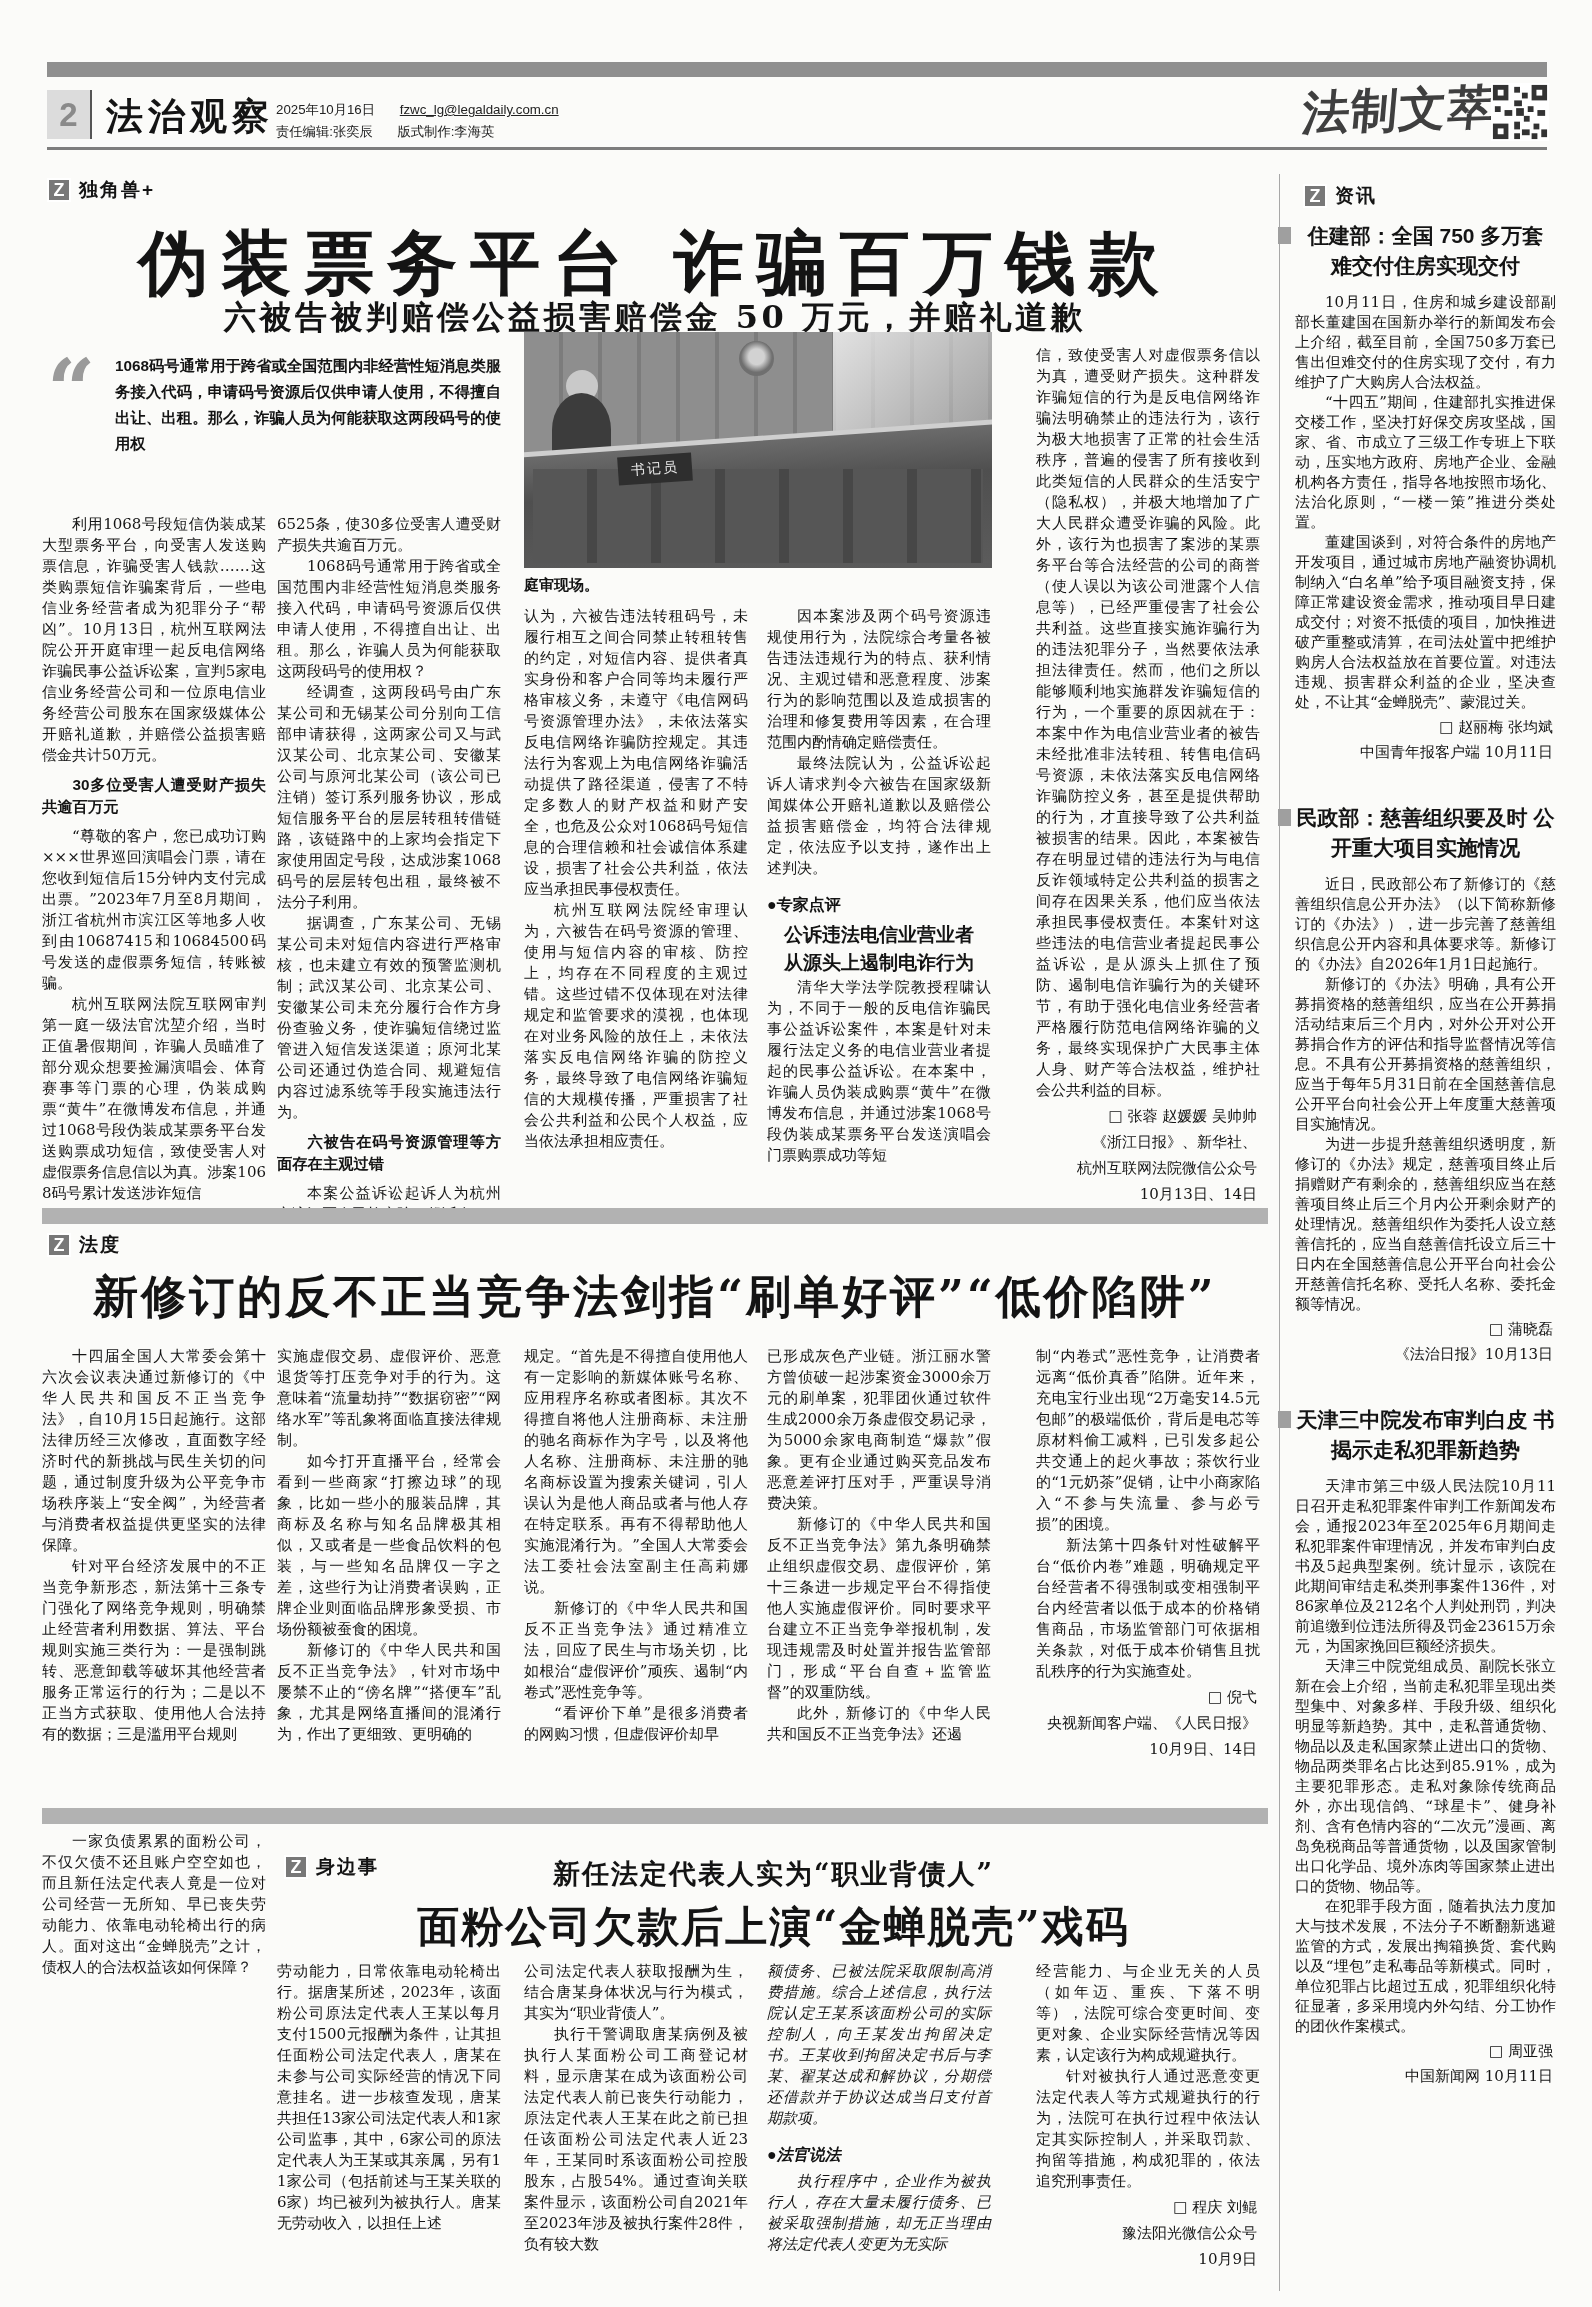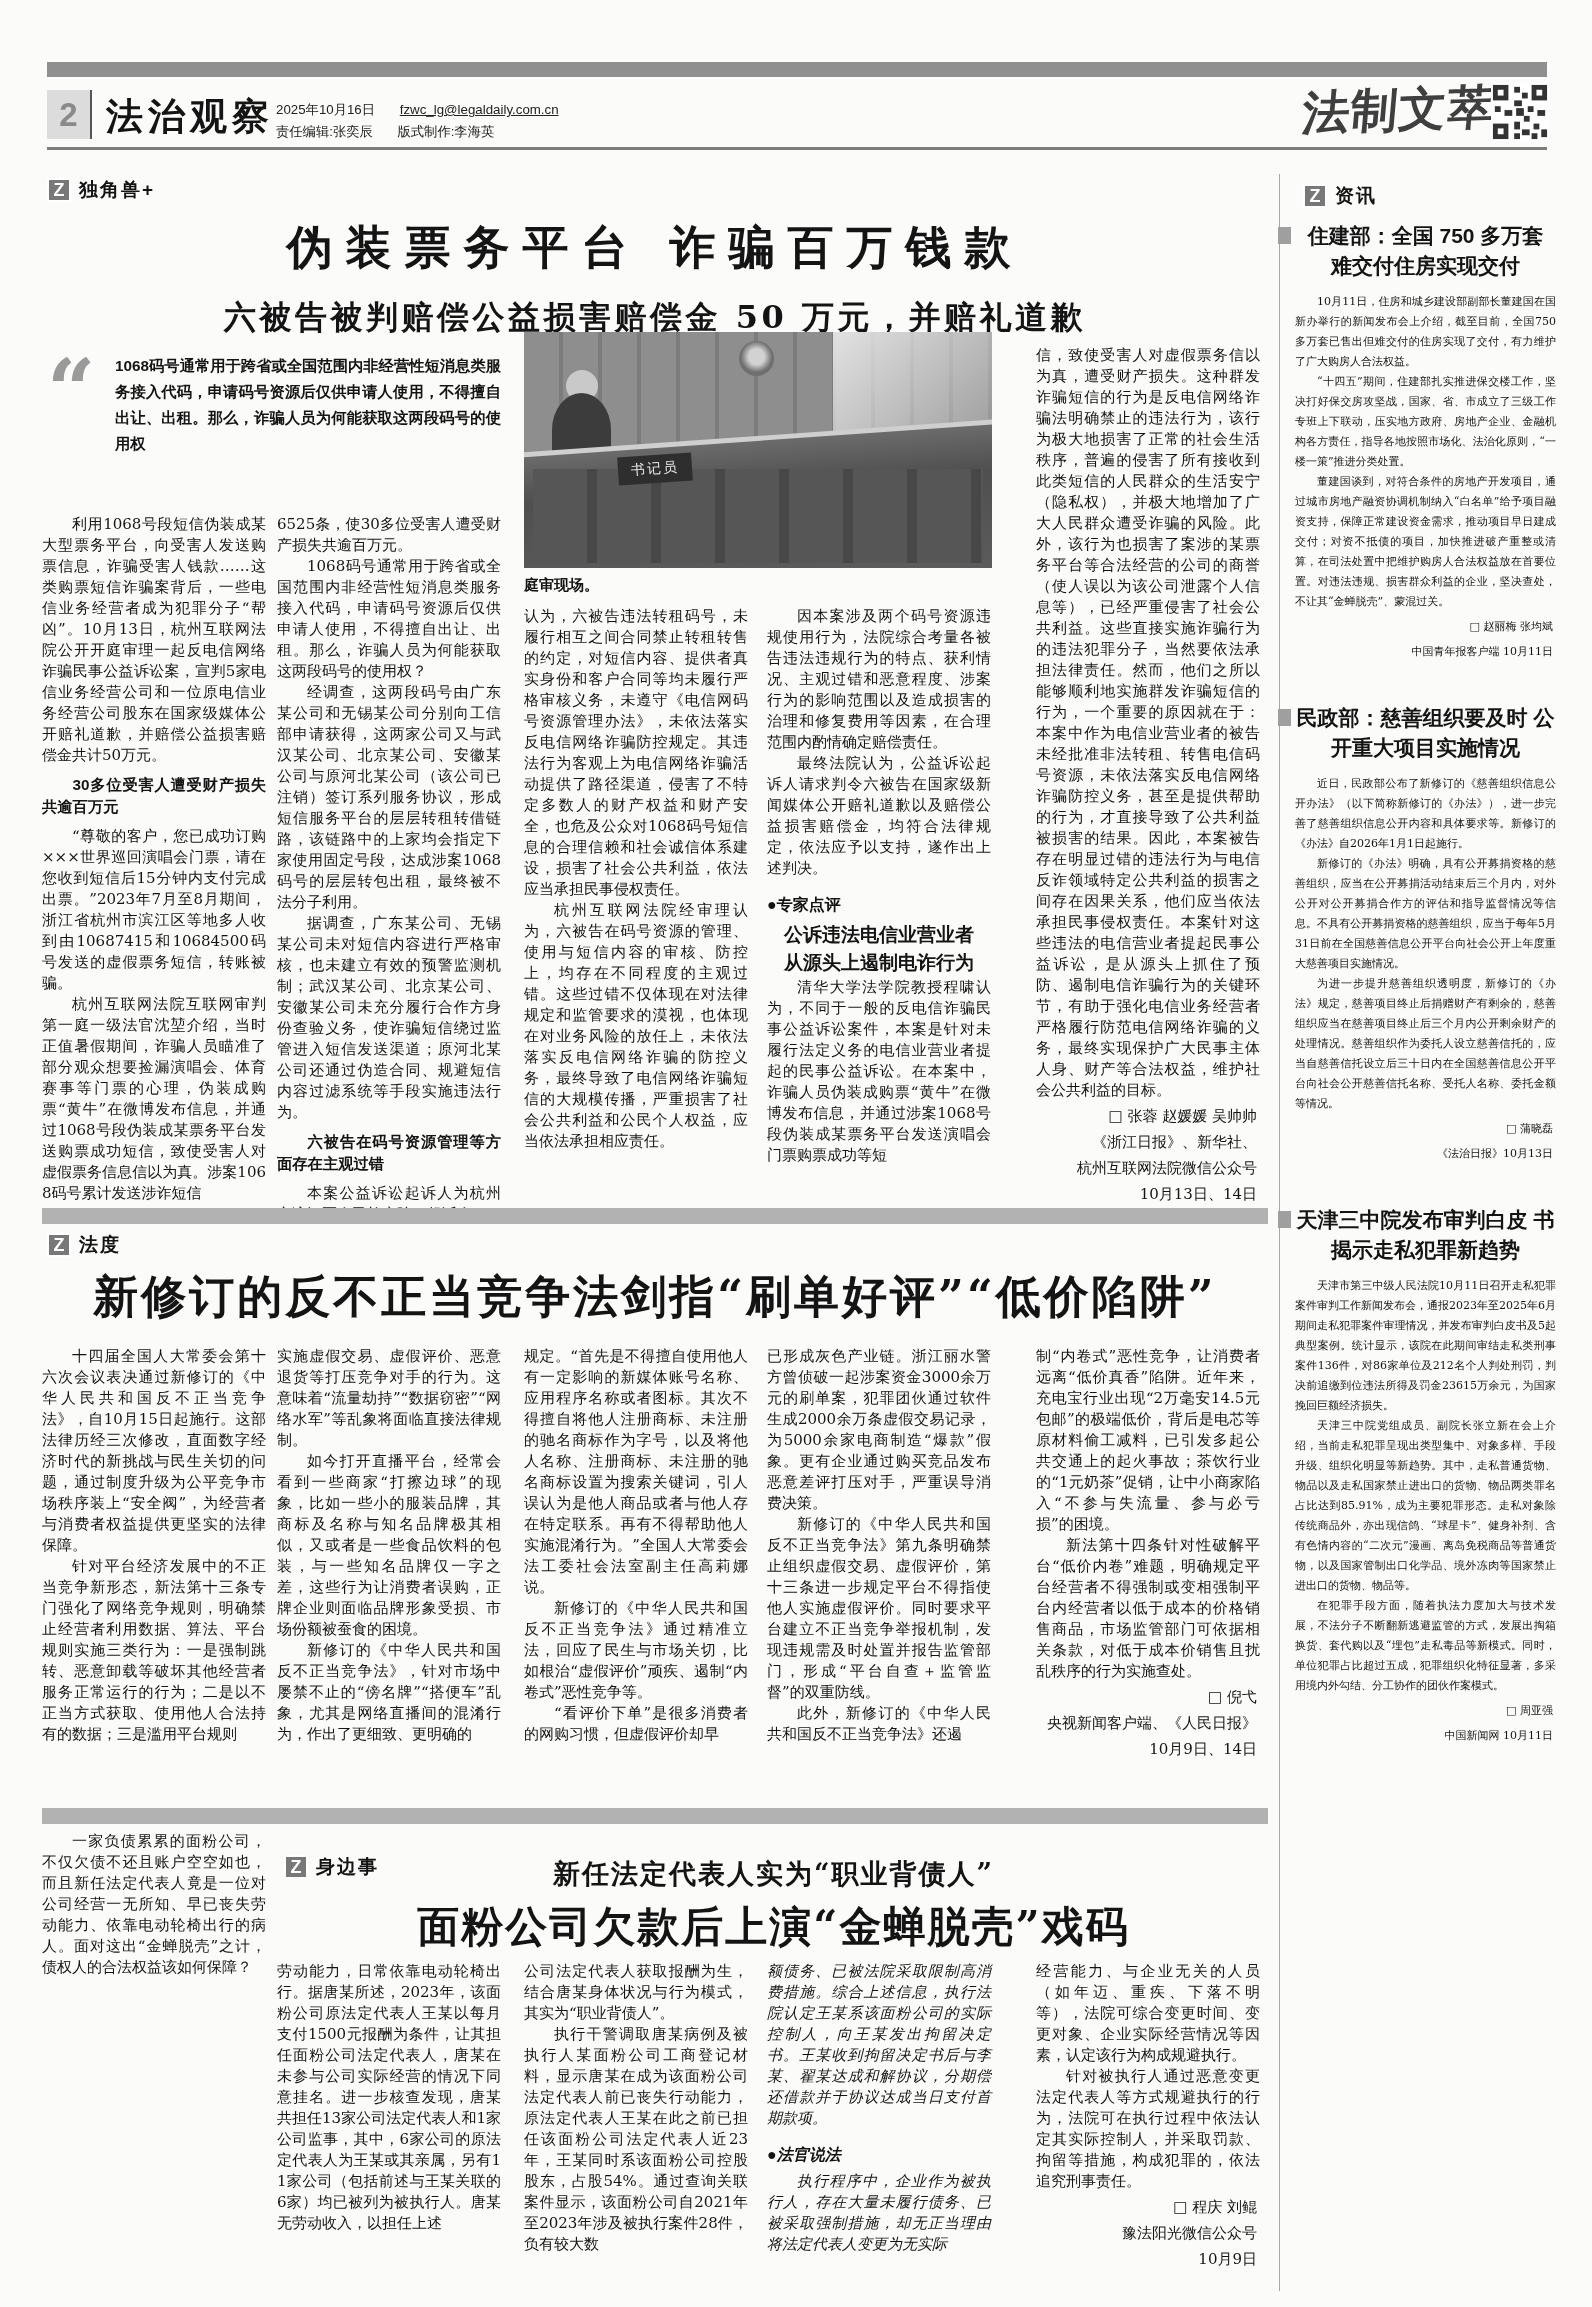--- a/index.html
+++ b/index.html
@@ -27,21 +27,21 @@
       justify-content:center;font:700 18px "Liberation Sans","DejaVu Sans",sans-serif;
       box-shadow:inset 0 0 0 2px #fff, inset 0 0 0 4px #787878;}
   .tag-label{font:700 19px "Liberation Sans","DejaVu Sans",sans-serif;letter-spacing:2px;}
 
   
   .vdiv{left:1279px;top:174px;width:1px;height:2117px;background:#a7a7a7;}
   .graybar{height:16px;background:#b2b2b2;}
 
   
   .headline{left:42px;top:217px;width:1226px;text-align:center;font-weight:700;
-      font-size:46px;letter-spacing:13px;}
+      font-size:70px;letter-spacing:13px;}
   .subhead-line{left:42px;top:296px;width:1226px;text-align:center;font-weight:700;
       font-size:32px;letter-spacing:3.5px;}
   .lead-quote{left:47px;top:348px;width:454px;display:flex;gap:9px;}
   .qmark{font:700 84px "DejaVu Serif",serif;color:#9a9a9a;line-height:84px;flex:0 0 59px;}
   .lead-text{font:700 15.3px "Liberation Sans","DejaVu Sans",sans-serif;line-height:26px;
       text-align:justify;word-break:break-all;padding-top:5px;}
 
   .col{position:absolute;width:224px;text-align:justify;word-break:break-all;
        font-size:15px;line-height:21px;}
   .blk{text-indent:2em;}
@@ -82,21 +82,21 @@
       font-size:27px;letter-spacing:2px;}
   .local-headline{left:279px;top:1899px;width:989px;text-align:center;font-weight:700;
       font-size:42px;letter-spacing:2px;}
 
   
   .sidebar{left:1295px;top:221px;width:261px;}
   .sb-article{position:relative;margin-bottom:41px;}
   .sb-marker{position:absolute;left:-17px;top:6px;width:13px;height:17px;background:#9f9f9f;}
   .sb-h{font:700 21px "Liberation Sans","DejaVu Sans",sans-serif;line-height:30px;
       text-align:center;margin-bottom:11px;}
-  .sb-body{font-size:11px;line-height:20px;text-align:justify;word-break:break-all;}
+  .sb-body{font-size:15px;line-height:20px;text-align:justify;word-break:break-all;}
 </style>
 </head>
 <body>
 
 <div class="page">
 
   <div class="abs topbar"></div>
   <div class="abs pagenum-box">
     <span>2</span>
   </div>

